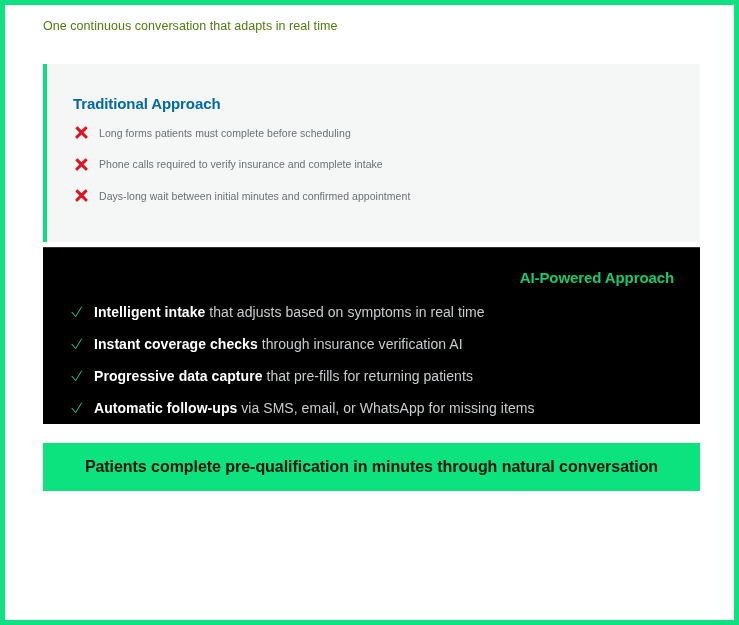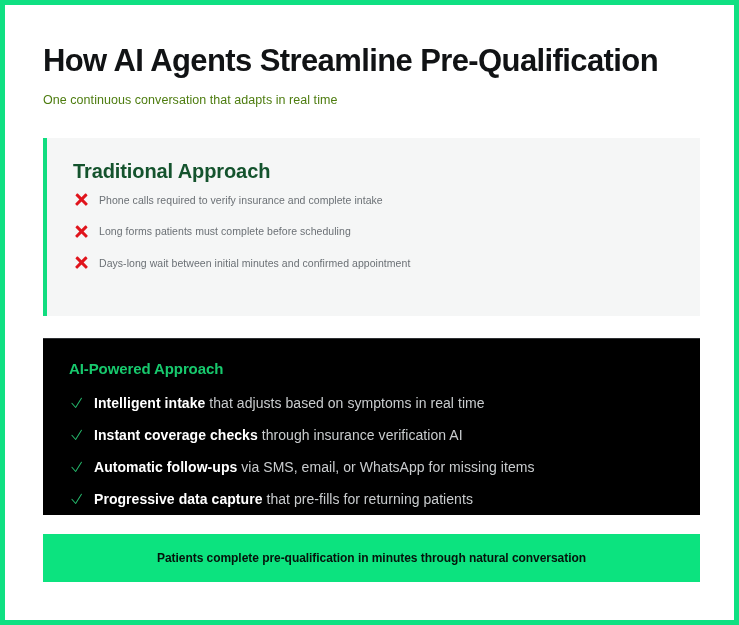--- a/index.html
+++ b/index.html
@@ -57,25 +57,25 @@
     position: relative;
     margin-top: 30px;
     width: 657px;
     height: 178px;
     box-sizing: border-box;
     background: #f5f6f6;
     border-left: 4px solid #11dd80;
     padding: 22px 26px 0 26px;
   }
   .trad-heading {
-    margin: 1px 0 6px 0;
-    font-size: 20px;
+    margin: 8px 0 6px 0;
+    font-size: 15px;
     line-height: 20px;
     font-weight: bold;
-    color: #14532d;
+    color: #0369a1;
     letter-spacing: -0.1px;
   }
   .trad-list { margin: 0; padding: 0; list-style: none; }
   .trad-item {
     display: flex;
     align-items: center;
     height: 25.5px;
     margin-top: 6px;
   }
   .x-icon {
@@ -101,27 +101,28 @@
   .trad-text {
     font-size: 10.5px;
     line-height: 14px;
     color: #6b7075;
     letter-spacing: 0.05px;
   }
 
   
   .ai-card {
     position: relative;
-    margin-top: 22px;
+    margin-top: 5px;
     width: 657px;
     height: 177px;
     box-sizing: border-box;
     background: #000000;
     border-top: 1.5px solid #2f3134;
     padding: 20px 26px 0 26px;
+    text-align: right;
   }
   .ai-heading {
     margin: 0 0 10px 0;
     font-size: 15px;
     line-height: 20px;
     font-weight: bold;
     color: #17c96d;
     letter-spacing: -0.1px;
   }
   .ai-list { margin: 0; padding: 0; list-style: none; }
@@ -170,45 +171,44 @@
   .banner {
     margin-top: 19px;
     width: 657px;
     height: 48px;
     background: #0ce37f;
     display: flex;
     align-items: center;
     justify-content: center;
   }
   .banner-text {
-    font-size: 12px;
+    font-size: 16px;
     font-weight: bold;
     color: #05130b;
     letter-spacing: -0.05px;
   }
 </style>
 </head>
 <body>
 
 <div class="frame">
   <div class="inner">
 
-    <h1 class="page-title">How AI Agents Streamline Pre-Qualification</h1>
     <p class="page-subtitle">One continuous conversation that adapts in real time</p>
 
     <section class="trad-card">
       <h2 class="trad-heading">Traditional Approach</h2>
       <ul class="trad-list">
         <li class="trad-item">
           <span class="x-icon"></span>
-          <span class="trad-text">Phone calls required to verify insurance and complete intake</span>
+          <span class="trad-text">Long forms patients must complete before scheduling</span>
         </li>
         <li class="trad-item">
           <span class="x-icon"></span>
-          <span class="trad-text">Long forms patients must complete before scheduling</span>
+          <span class="trad-text">Phone calls required to verify insurance and complete intake</span>
         </li>
         <li class="trad-item">
           <span class="x-icon"></span>
           <span class="trad-text">Days-long wait between initial minutes and confirmed appointment</span>
         </li>
       </ul>
     </section>
 
     <section class="ai-card">
       <h2 class="ai-heading">AI-Powered Approach</h2>
@@ -221,27 +221,27 @@
         </li>
         <li class="ai-item">
           <span class="check-icon"></span>
           <span class="ai-text">
             <b>Instant coverage checks</b><span> through insurance verification AI</span>
           </span>
         </li>
         <li class="ai-item">
           <span class="check-icon"></span>
           <span class="ai-text">
+            <b>Progressive data capture</b><span> that pre-fills for returning patients</span>
+          </span>
+        </li>
+        <li class="ai-item">
+          <span class="check-icon"></span>
+          <span class="ai-text">
             <b>Automatic follow-ups</b><span> via SMS, email, or WhatsApp for missing items</span>
-          </span>
-        </li>
-        <li class="ai-item">
-          <span class="check-icon"></span>
-          <span class="ai-text">
-            <b>Progressive data capture</b><span> that pre-fills for returning patients</span>
           </span>
         </li>
       </ul>
     </section>
 
     <div class="banner">
       <span class="banner-text">Patients complete pre-qualification in minutes through natural conversation</span>
     </div>
 
   </div>

